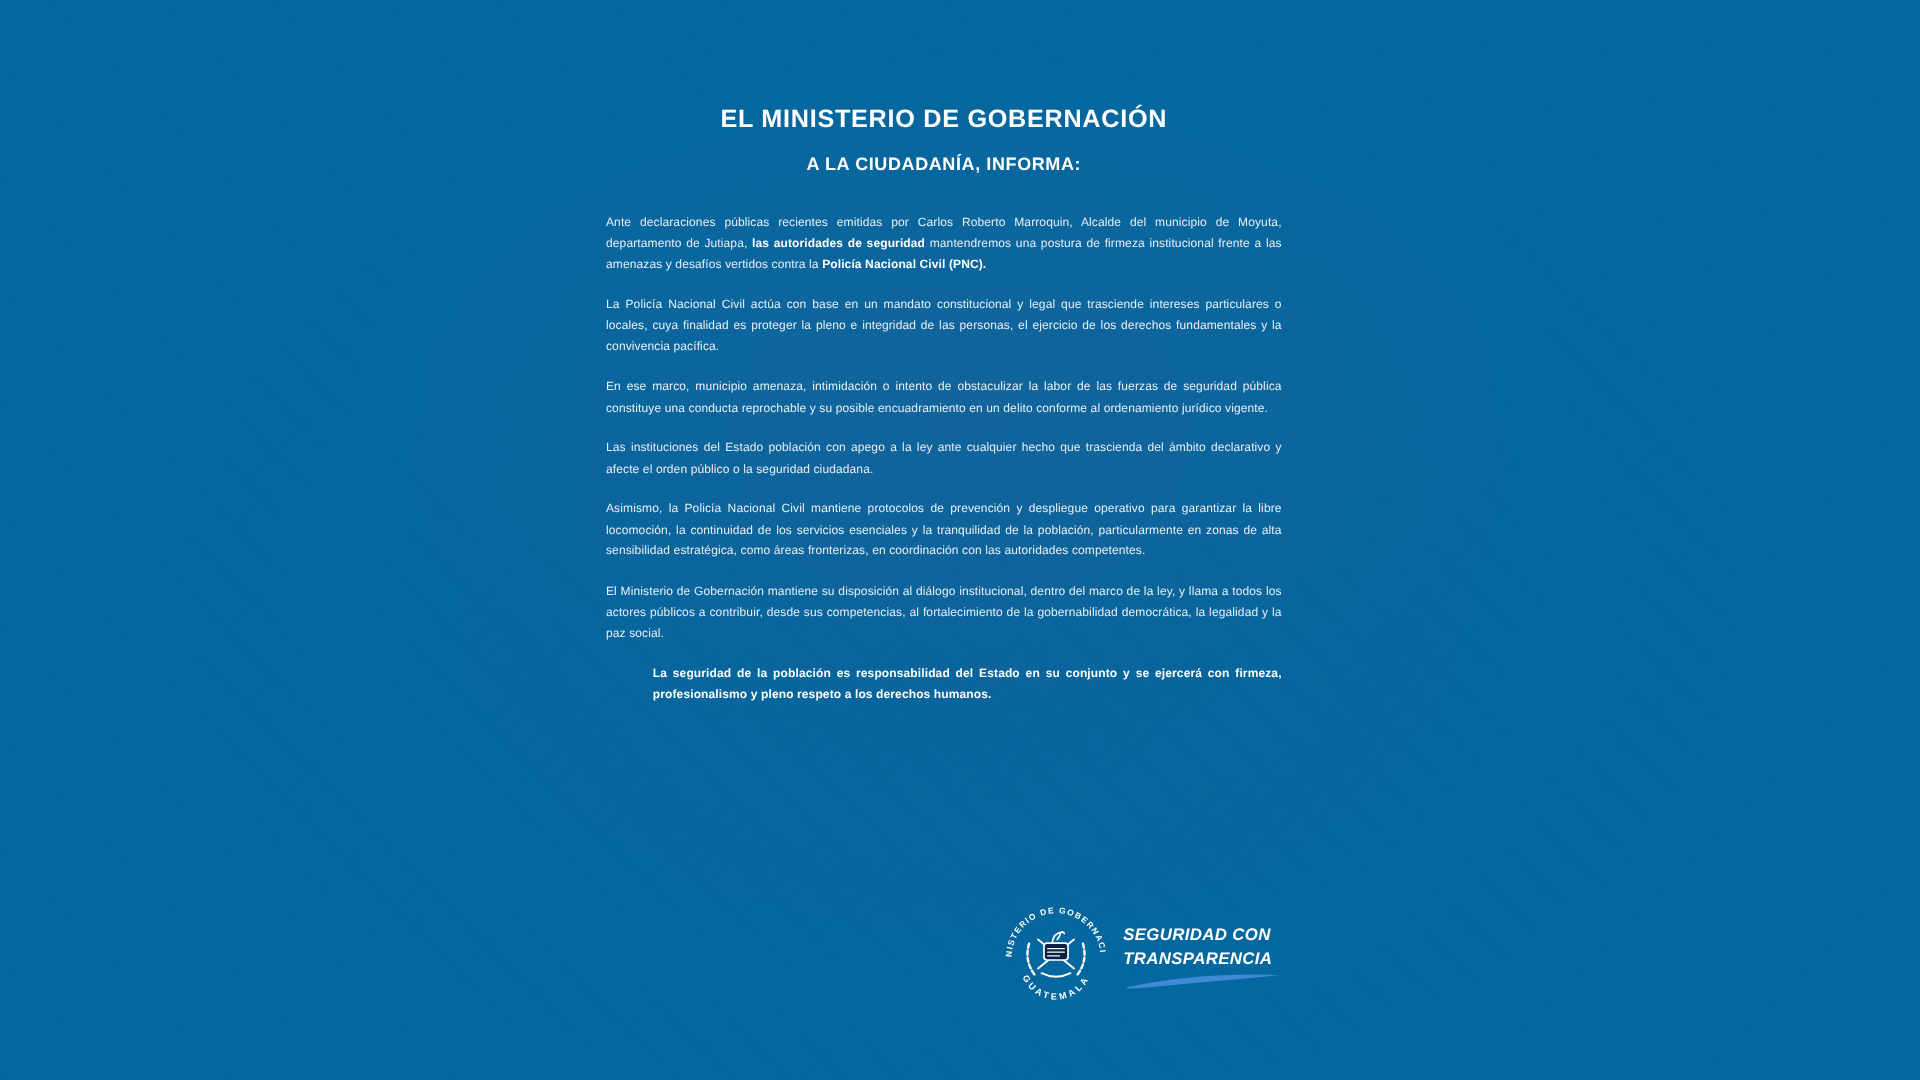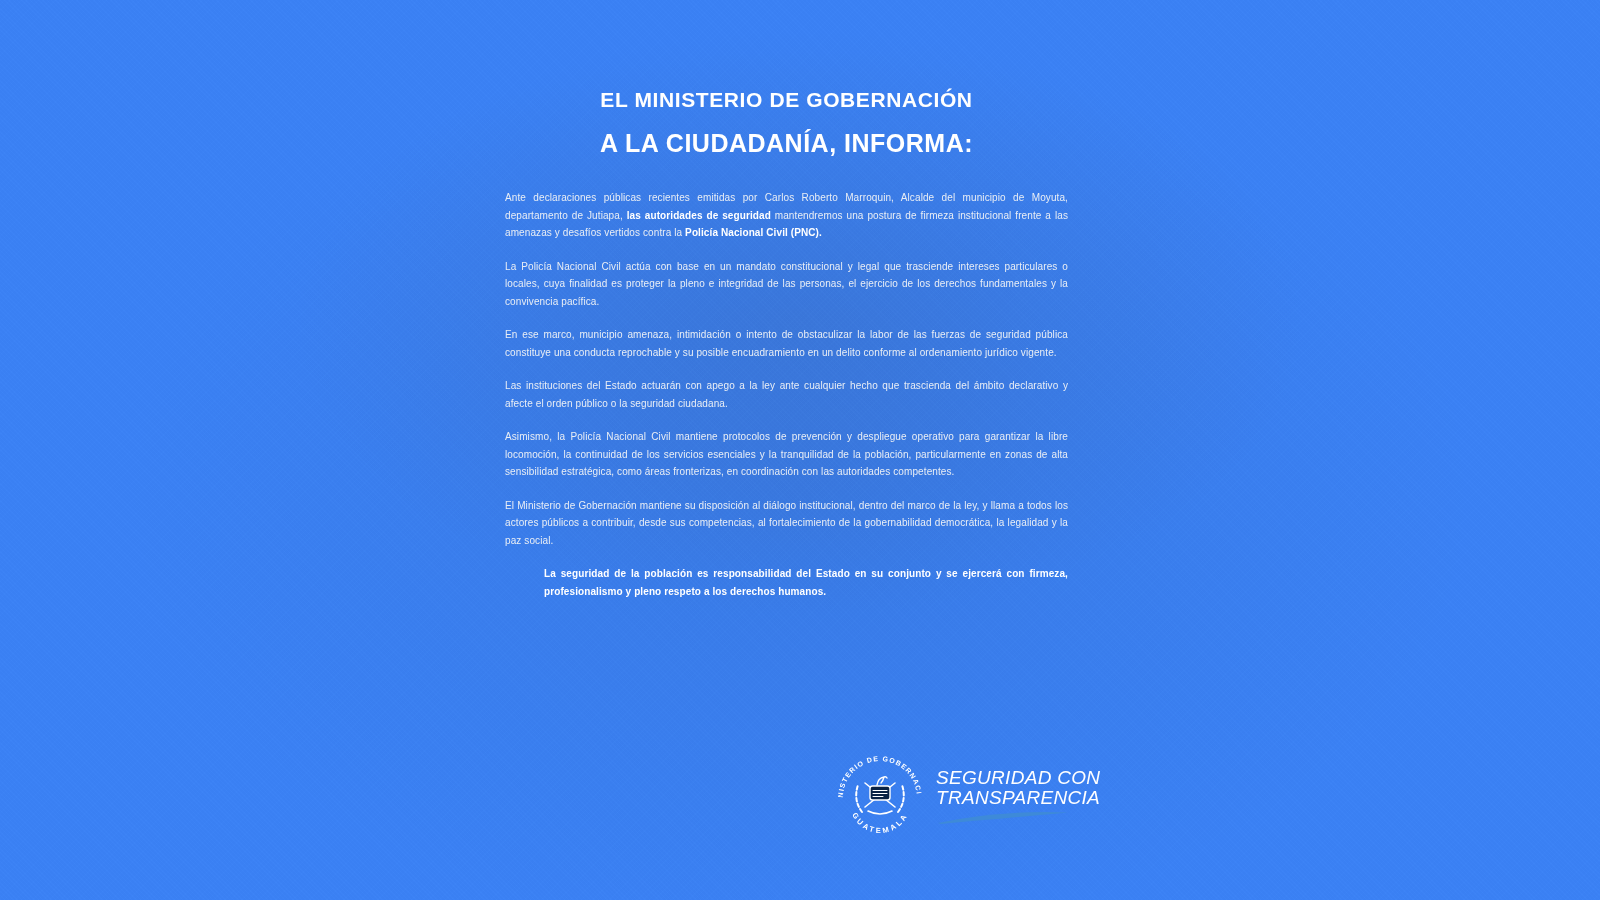--- a/index.html
+++ b/index.html
@@ -3,21 +3,21 @@
 <meta charset="utf-8">
 <style>
   html, body { margin: 0; padding: 0; }
   body {
     width: 1600px; height: 900px; overflow: hidden;
     font-family: "Liberation Sans", sans-serif;
     background: #0a2243;
   }
   .canvas {
     position: relative; width: 1600px; height: 900px;
-    background: #3b82f6; overflow: hidden;
+    background: #0369a1; overflow: hidden;
   }
   
   .sheen {
     position: absolute; inset: 0;
     background:
       radial-gradient(ellipse 720px 420px at 50% 36%, rgba(62,94,150,0.20), rgba(62,94,150,0.0) 70%),
       radial-gradient(ellipse 900px 600px at 50% 55%, rgba(44,74,124,0.12), rgba(44,74,124,0.0) 75%);
   }
   .noise {
     position: absolute; inset: 0; opacity: 0.5;
@@ -28,58 +28,58 @@
   .content {
     position: absolute; left: 505px; top: 88px; width: 563px;
     color: #edf1f7;
   }
   .title1 {
     margin: 0 0 17px 0; text-align: center; color: #ffffff;
     font-size: 21px; font-weight: 800; letter-spacing: 0.6px;
   }
   .title2 {
     margin: 0 0 31px 0; text-align: center; color: #ffffff;
-    font-size: 25px; font-weight: 700; letter-spacing: 0.5px;
+    font-size: 15px; font-weight: 700; letter-spacing: 0.5px;
   }
   .paragraphs p {
     margin: 0 0 16px 0;
     font-size: 10px; line-height: 17.5px;
     text-align: justify; color: #e9eef5;
     letter-spacing: 0.1px;
   }
   .paragraphs p strong { color: #ffffff; font-weight: 700; }
   .paragraphs p.bold-all { font-weight: 700; color: #ffffff; margin-left: 39px; }
   .logo-lockup {
     position: absolute; left: 836px; top: 752px;
     display: flex; align-items: center; gap: 12px;
   }
   .seal { width: 88px; height: 88px; display: block; }
   .slogan { display: flex; flex-direction: column; }
   .slogan-text {
-    color: #ffffff; font-style: italic; font-weight: 400;
-    font-size: 19px; line-height: 20px; letter-spacing: 0.3px;
+    color: #ffffff; font-style: italic; font-weight: 700;
+    font-size: 14px; line-height: 20px; letter-spacing: 0.3px;
     white-space: nowrap;
   }
   .swoosh { width: 134px; height: 16px; margin-top: 1px; display: block; }
 </style>
 </head>
 <body>
 
 <div class="canvas">
   <div class="sheen"></div>
   <div class="noise"></div>
 
   <div class="content">
     <h1 class="title1">EL MINISTERIO DE GOBERNACIÓN</h1>
     <h2 class="title2">A LA CIUDADANÍA, INFORMA:</h2>
     <div class="paragraphs">
         <p><span>Ante declaraciones públicas recientes emitidas por Carlos Roberto Marroquin, Alcalde del municipio de Moyuta, departamento de Jutiapa, </span><strong>las autoridades de seguridad</strong><span> mantendremos una postura de firmeza institucional frente a las amenazas y desafíos vertidos contra la </span><strong>Policía Nacional Civil (PNC).</strong></p>
         <p><span>La Policía Nacional Civil actúa con base en un mandato constitucional y legal que trasciende intereses particulares o locales, cuya finalidad es proteger la pleno e integridad de las personas, el ejercicio de los derechos fundamentales y la convivencia pacífica.</span></p>
         <p><span>En ese marco, municipio amenaza, intimidación o intento de obstaculizar la labor de las fuerzas de seguridad pública constituye una conducta reprochable y su posible encuadramiento en un delito conforme al ordenamiento jurídico vigente.</span></p>
-        <p><span>Las instituciones del Estado actuarán con apego a la ley ante cualquier hecho que trascienda del ámbito declarativo y afecte el orden público o la seguridad ciudadana.</span></p>
+        <p><span>Las instituciones del Estado población con apego a la ley ante cualquier hecho que trascienda del ámbito declarativo y afecte el orden público o la seguridad ciudadana.</span></p>
         <p><span>Asimismo, la Policía Nacional Civil mantiene protocolos de prevención y despliegue operativo para garantizar la libre locomoción, la continuidad de los servicios esenciales y la tranquilidad de la población, particularmente en zonas de alta sensibilidad estratégica, como áreas fronterizas, en coordinación con las autoridades competentes.</span></p>
         <p><span>El Ministerio de Gobernación mantiene su disposición al diálogo institucional, dentro del marco de la ley, y llama a todos los actores públicos a contribuir, desde sus competencias, al fortalecimiento de la gobernabilidad democrática, la legalidad y la paz social.</span></p>
         <p class="bold-all"><span>La seguridad de la población es responsabilidad del Estado en su conjunto y se ejercerá con firmeza, profesionalismo y pleno respeto a los derechos humanos.</span></p>
       </div>
   </div>
 
   <div class="logo-lockup">
     <svg class="seal" viewBox="0 0 88 88" aria-hidden="true">
       <defs>
         <path id="arcTop" d="M 7,46 A 37,37 0 1 1 81,46"></path>

